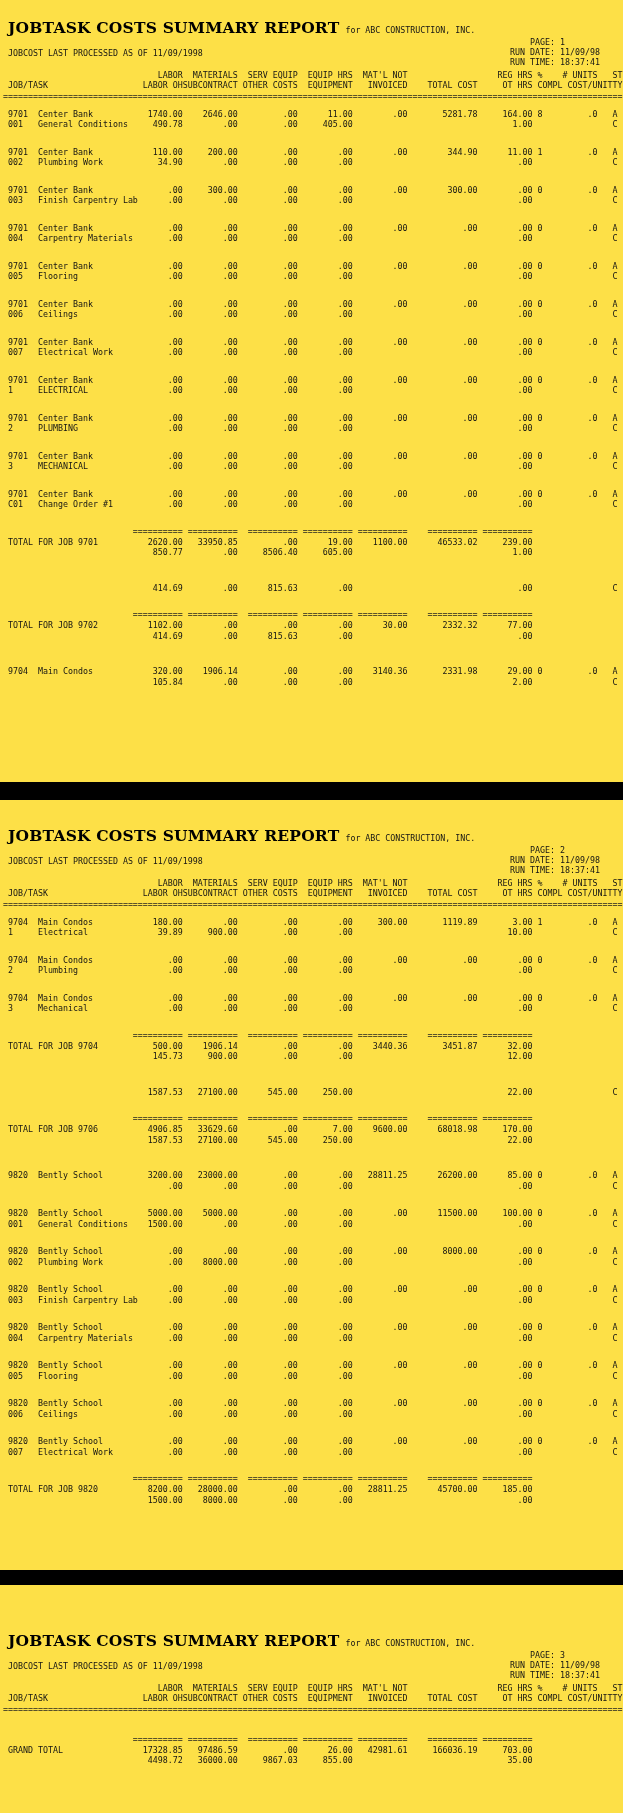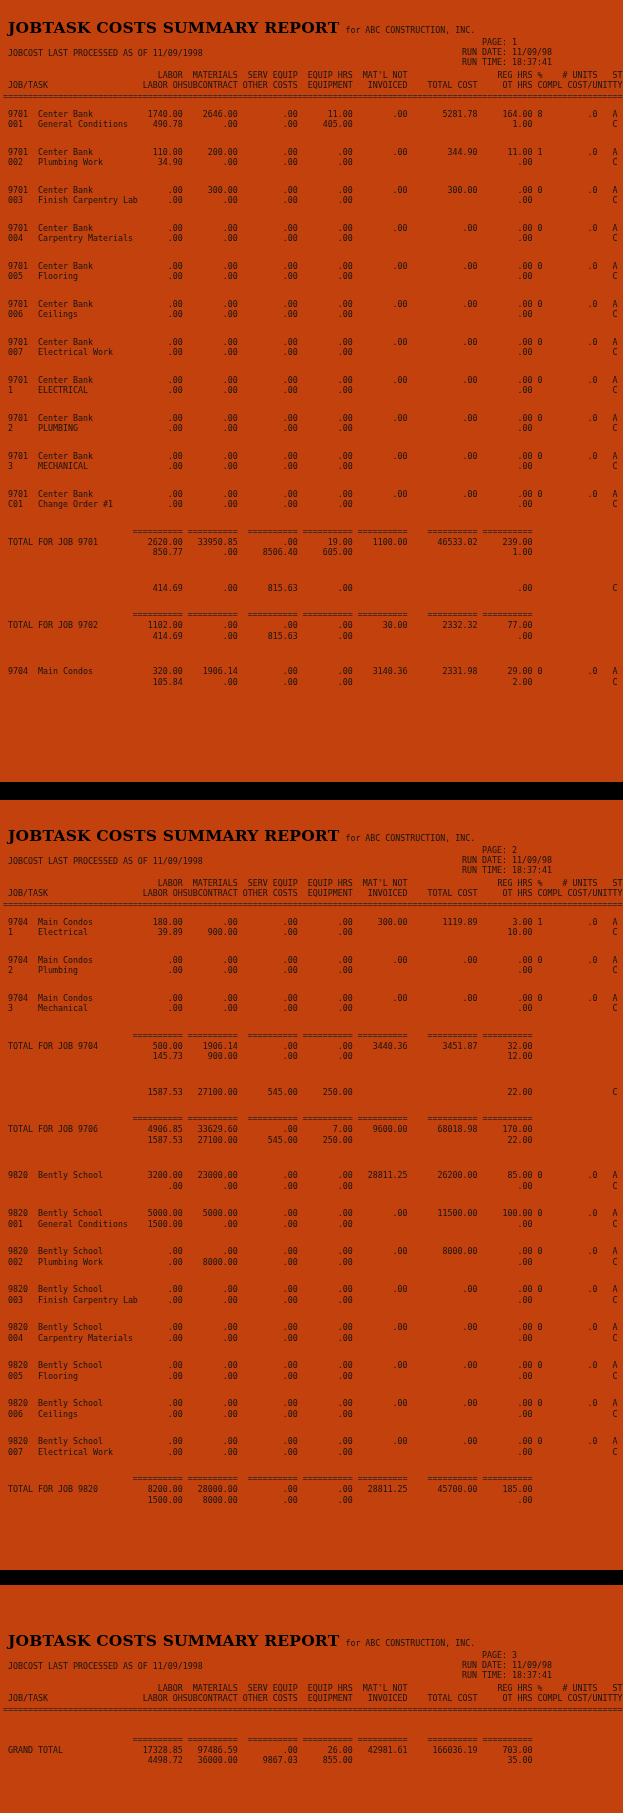--- a/index.html
+++ b/index.html
@@ -1,28 +1,28 @@
 <!DOCTYPE html>
 <html><head>
 <meta charset="utf-8">
 <style>
   html,body{margin:0;padding:0;background:#ffffff;}
   body{width:623px;font-family:"DejaVu Sans Mono",monospace;color:#141414;}
-  .page{position:relative;background:#c2410c;overflow:hidden;box-sizing:border-box;width:623px;}
+  .page{position:relative;background:#fde047;overflow:hidden;box-sizing:border-box;width:623px;}
   #p1{height:782px;padding-top:18px;}
   #p2{height:770px;padding-top:26px;}
   #p3{height:228px;padding-top:46px;}
   .bar{width:623px;background:#000;}
   #bar1{height:18px;}
   #bar2{height:15px;}
   .page-head{position:relative;}
   .title-row{padding-left:8px;height:17px;white-space:nowrap;}
   .title{font-family:"DejaVu Serif",serif;font-weight:bold;font-size:15.5px;letter-spacing:.2px;color:#000;}
   .subtitle{font-family:"DejaVu Sans Mono",monospace;font-size:8.3px;color:#141414;padding-left:6px;}
-  .meta{position:absolute;left:462px;top:19px;font-size:8.3px;line-height:10px;}
+  .meta{position:absolute;left:510px;top:19px;font-size:8.3px;line-height:10px;}
   .meta-ln{white-space:pre;}
   .mlabel{display:inline-block;width:45px;text-align:right;}
   .mval{padding-left:5px;}
   .ln{white-space:pre;font-family:"DejaVu Sans Mono",monospace;font-size:8.3px;line-height:10.5px;padding-left:3px;color:#141414;letter-spacing:0;}
   .processed{margin-top:13px;padding-left:8px !important;}
   .colheads{margin-top:11px;}
   .rule{margin-top:1px;line-height:8px !important;color:#222;}
   .rows{margin-top:9px;}
   .row{margin-bottom:17px;}
   .trow{margin-top:2px;margin-bottom:25px;}

